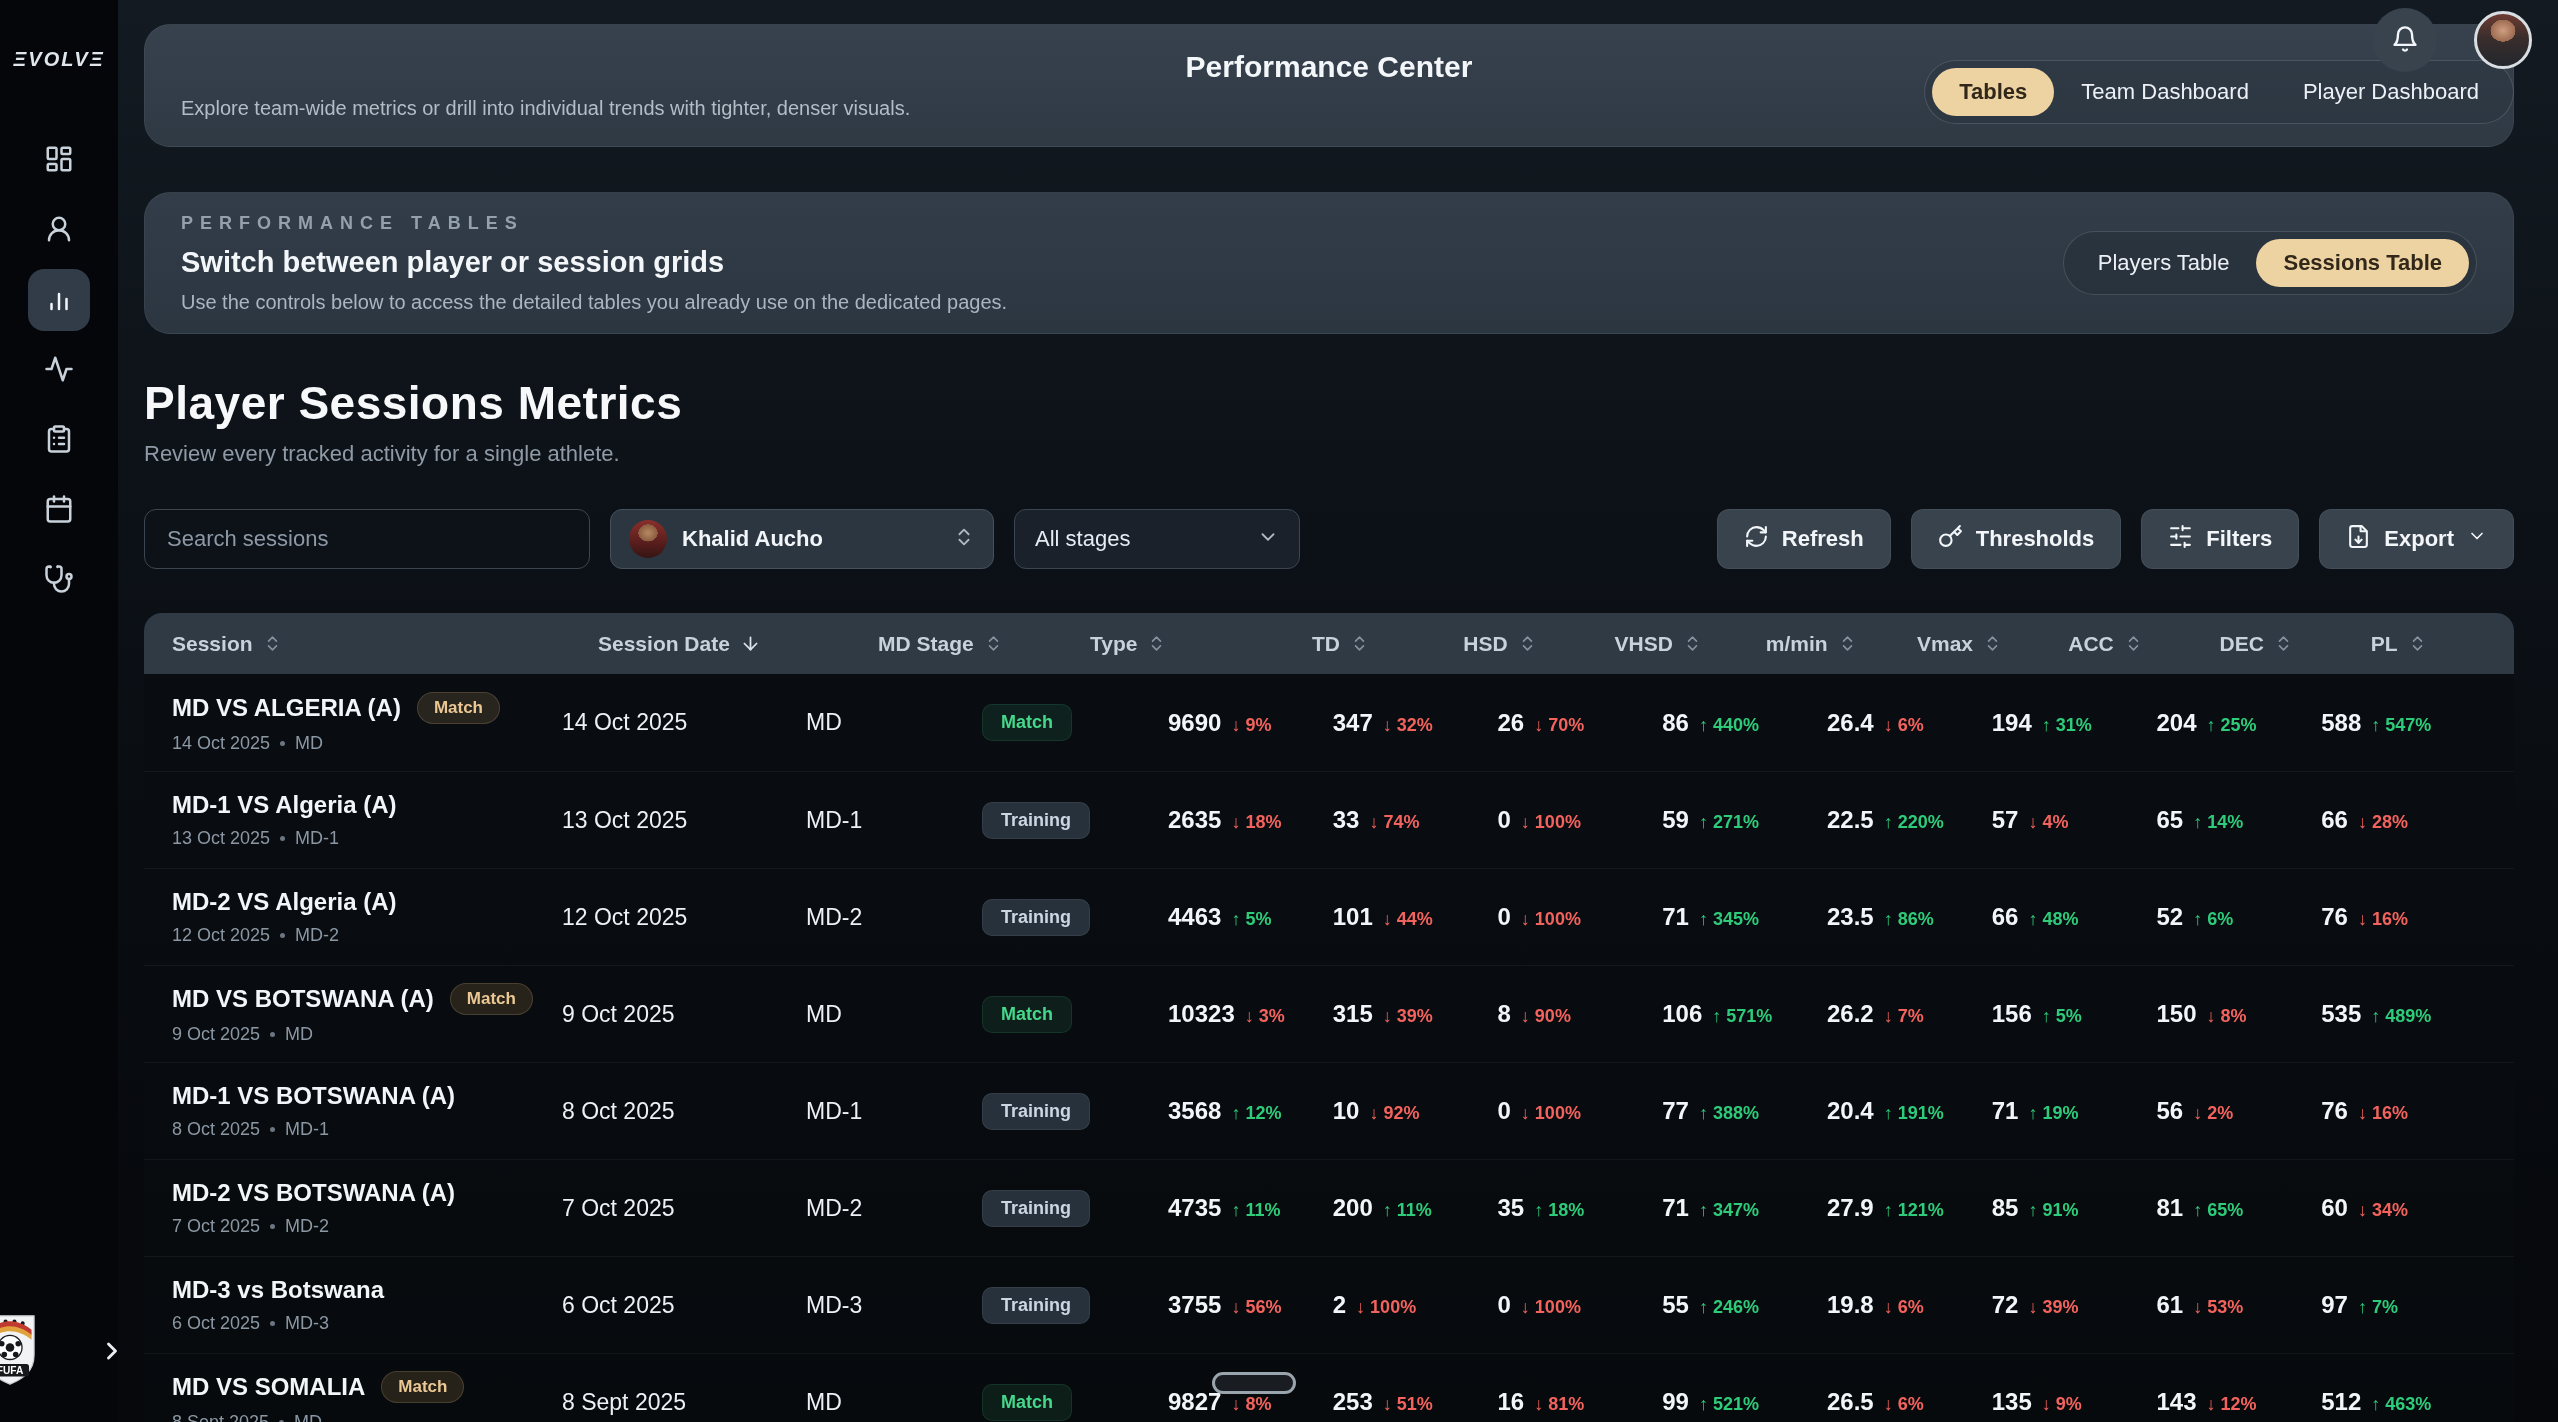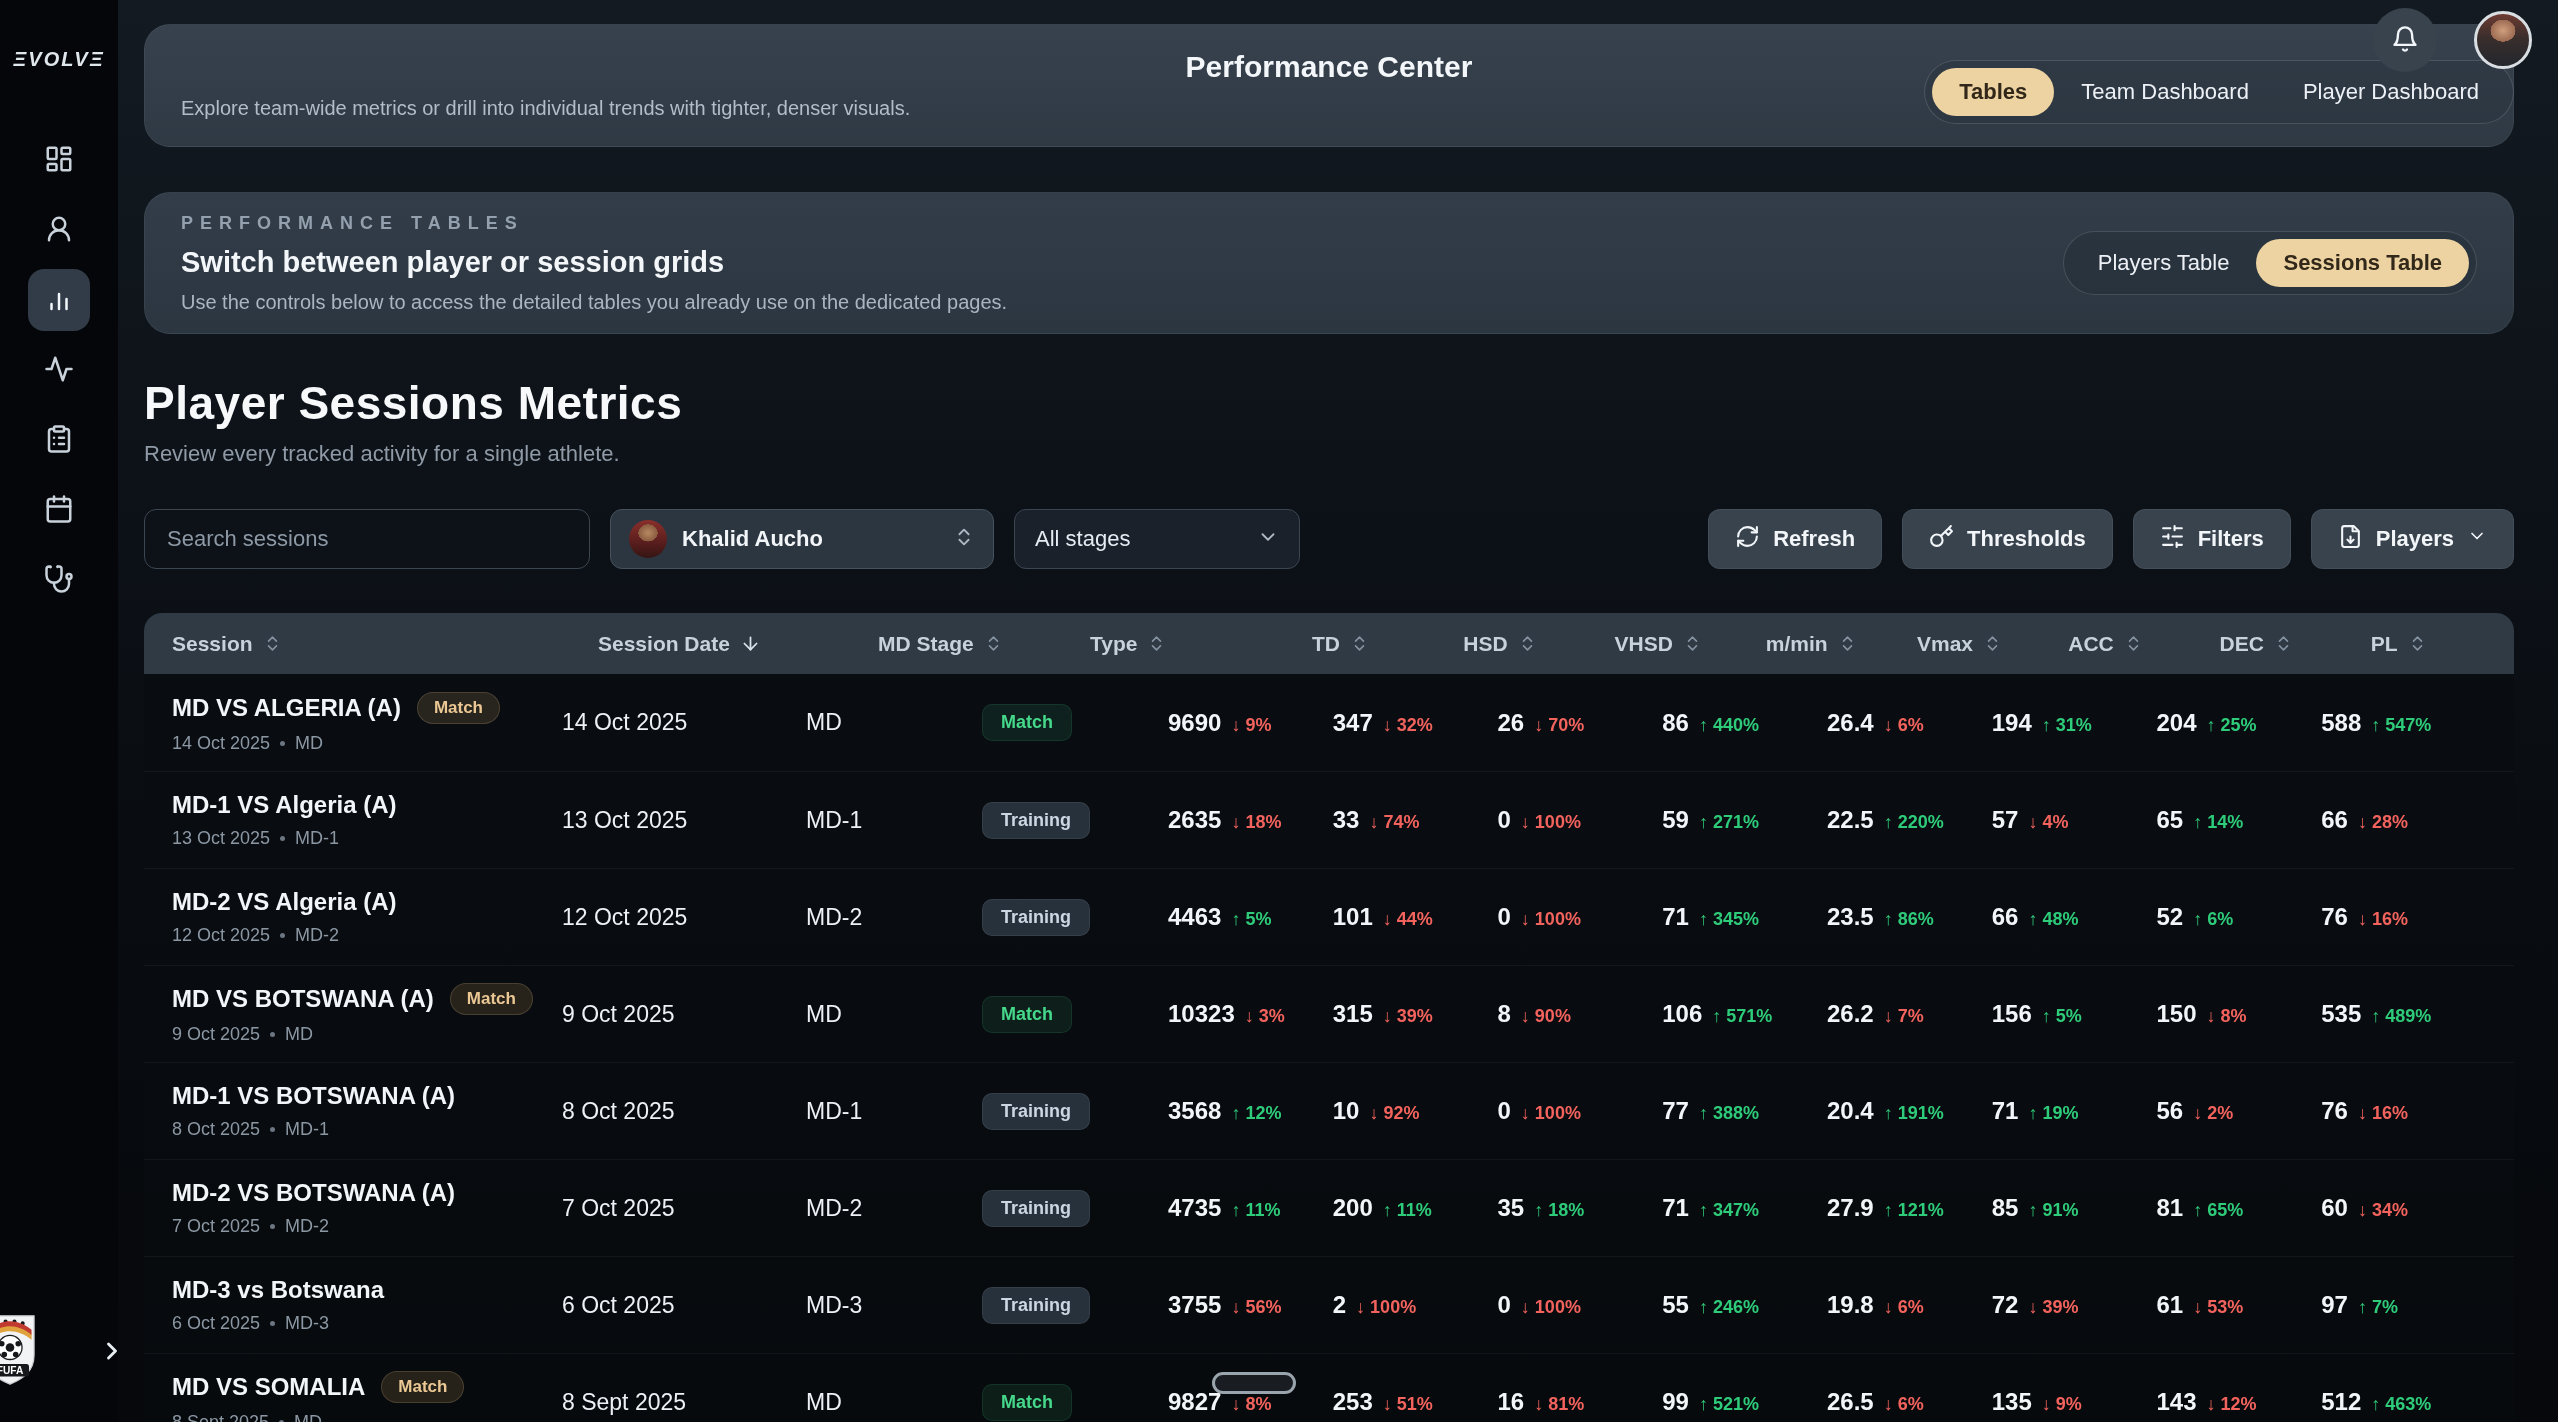--- a/index.html
+++ b/index.html
@@ -304,21 +304,21 @@
             </svg></span>
         <span>Filters</span>
       </button>
       <button class="action-btn">
         <span><svg viewBox="0 0 24 24" fill="none" stroke="currentColor" stroke-width="2" stroke-linecap="round" stroke-linejoin="round" width="25" height="25">
               <path d="M15 2H6a2 2 0 0 0-2 2v16a2 2 0 0 0 2 2h12a2 2 0 0 0 2-2V7Z"></path>
               <path d="M14 2v5h5"></path>
               <path d="M12 18v-6"></path>
               <path d="m9 15 3 3 3-3"></path>
             </svg></span>
-        <span>Players</span>
+        <span>Export</span>
         <span class="caret"><svg viewBox="0 0 24 24" fill="none" stroke="currentColor" stroke-width="2" stroke-linecap="round" stroke-linejoin="round" width="20" height="20">
               <path d="m6 9 6 6 6-6"></path>
             </svg></span>
       </button>
     </div>
 
     <div class="table">
       <div class="thead grid">
           <div class="th">
             <span>Session</span>

